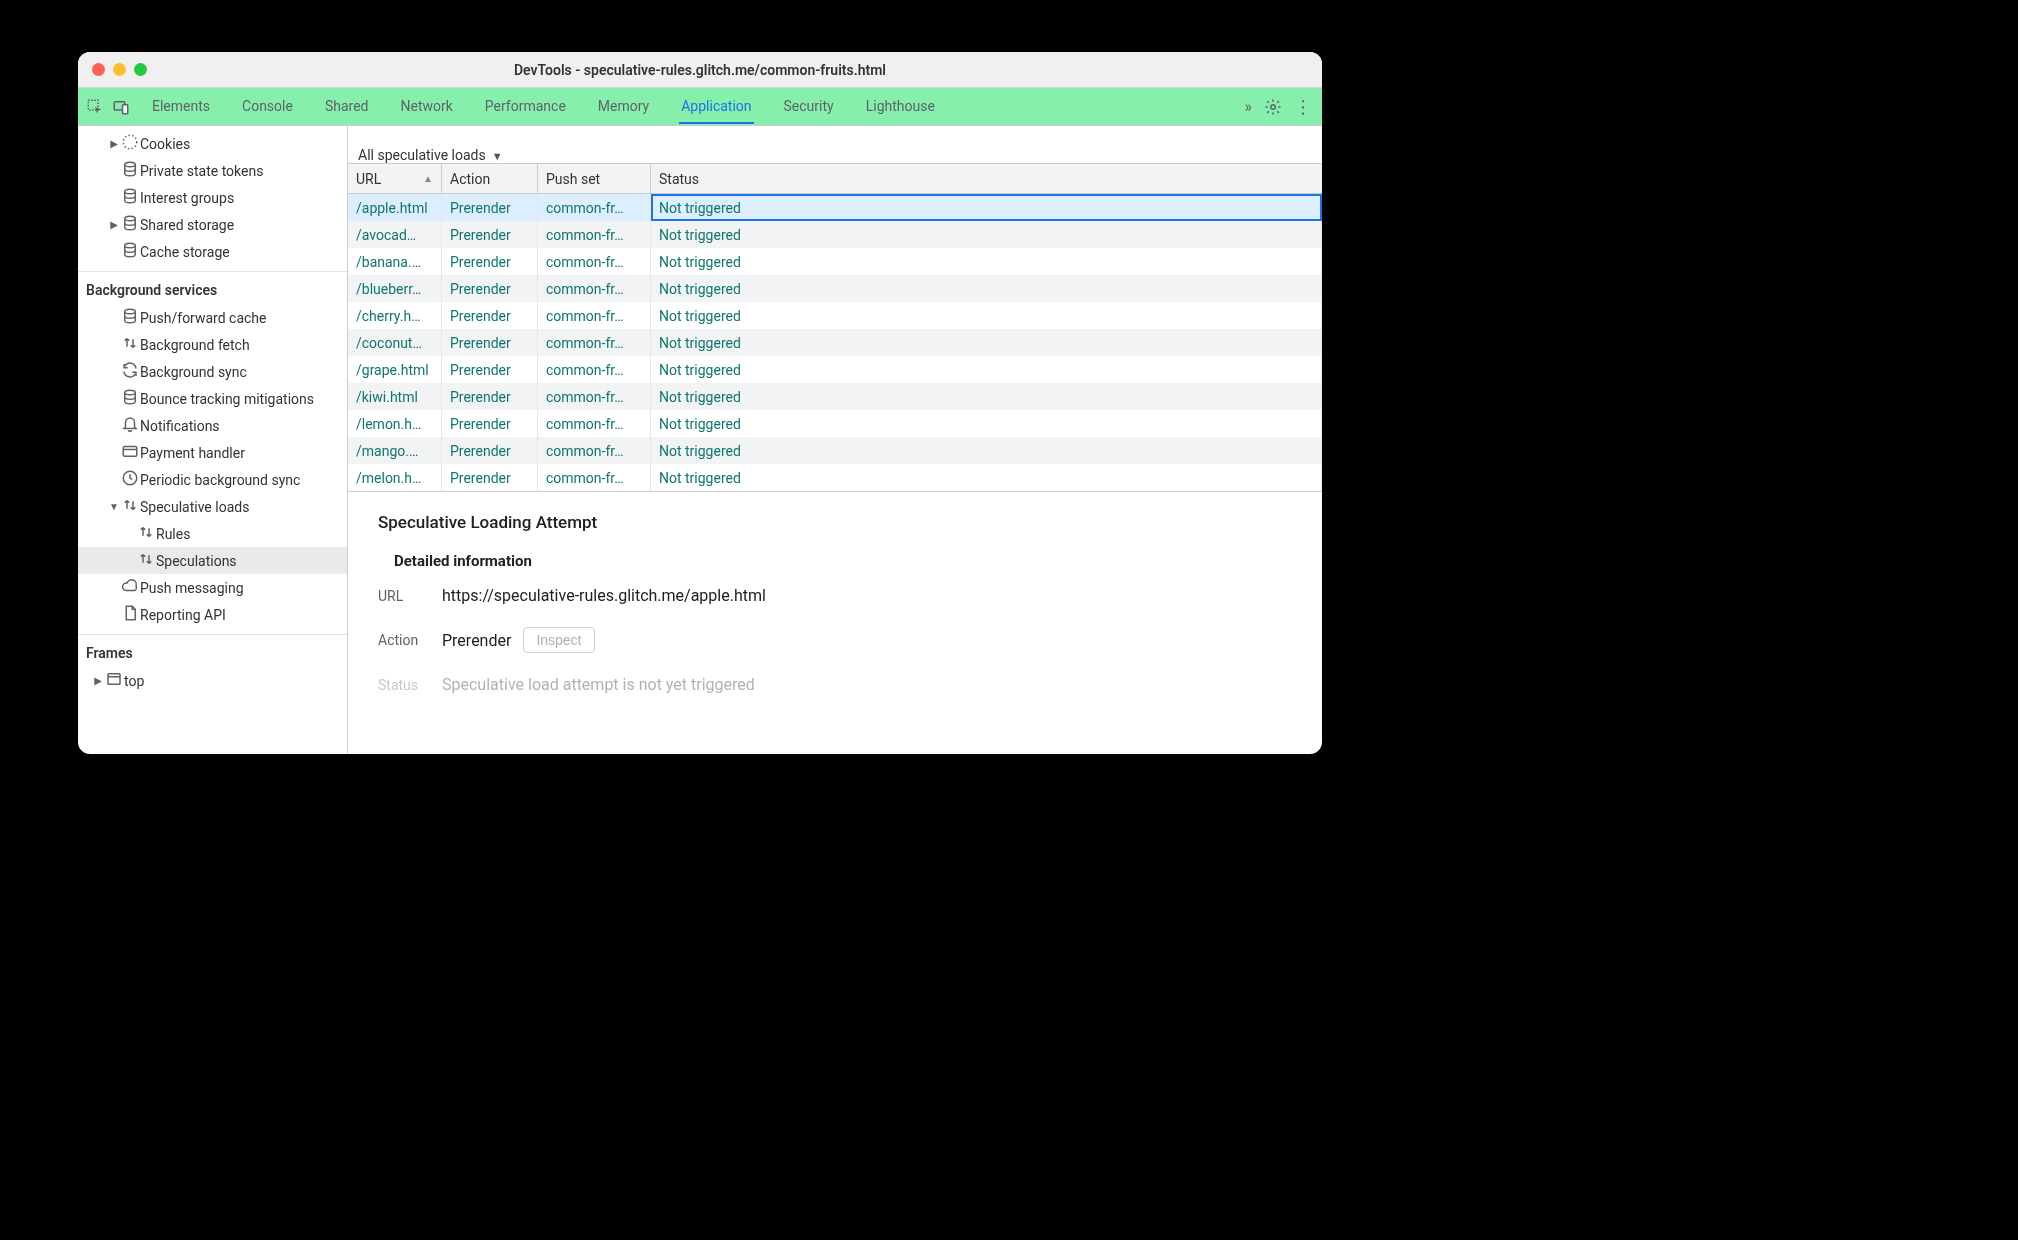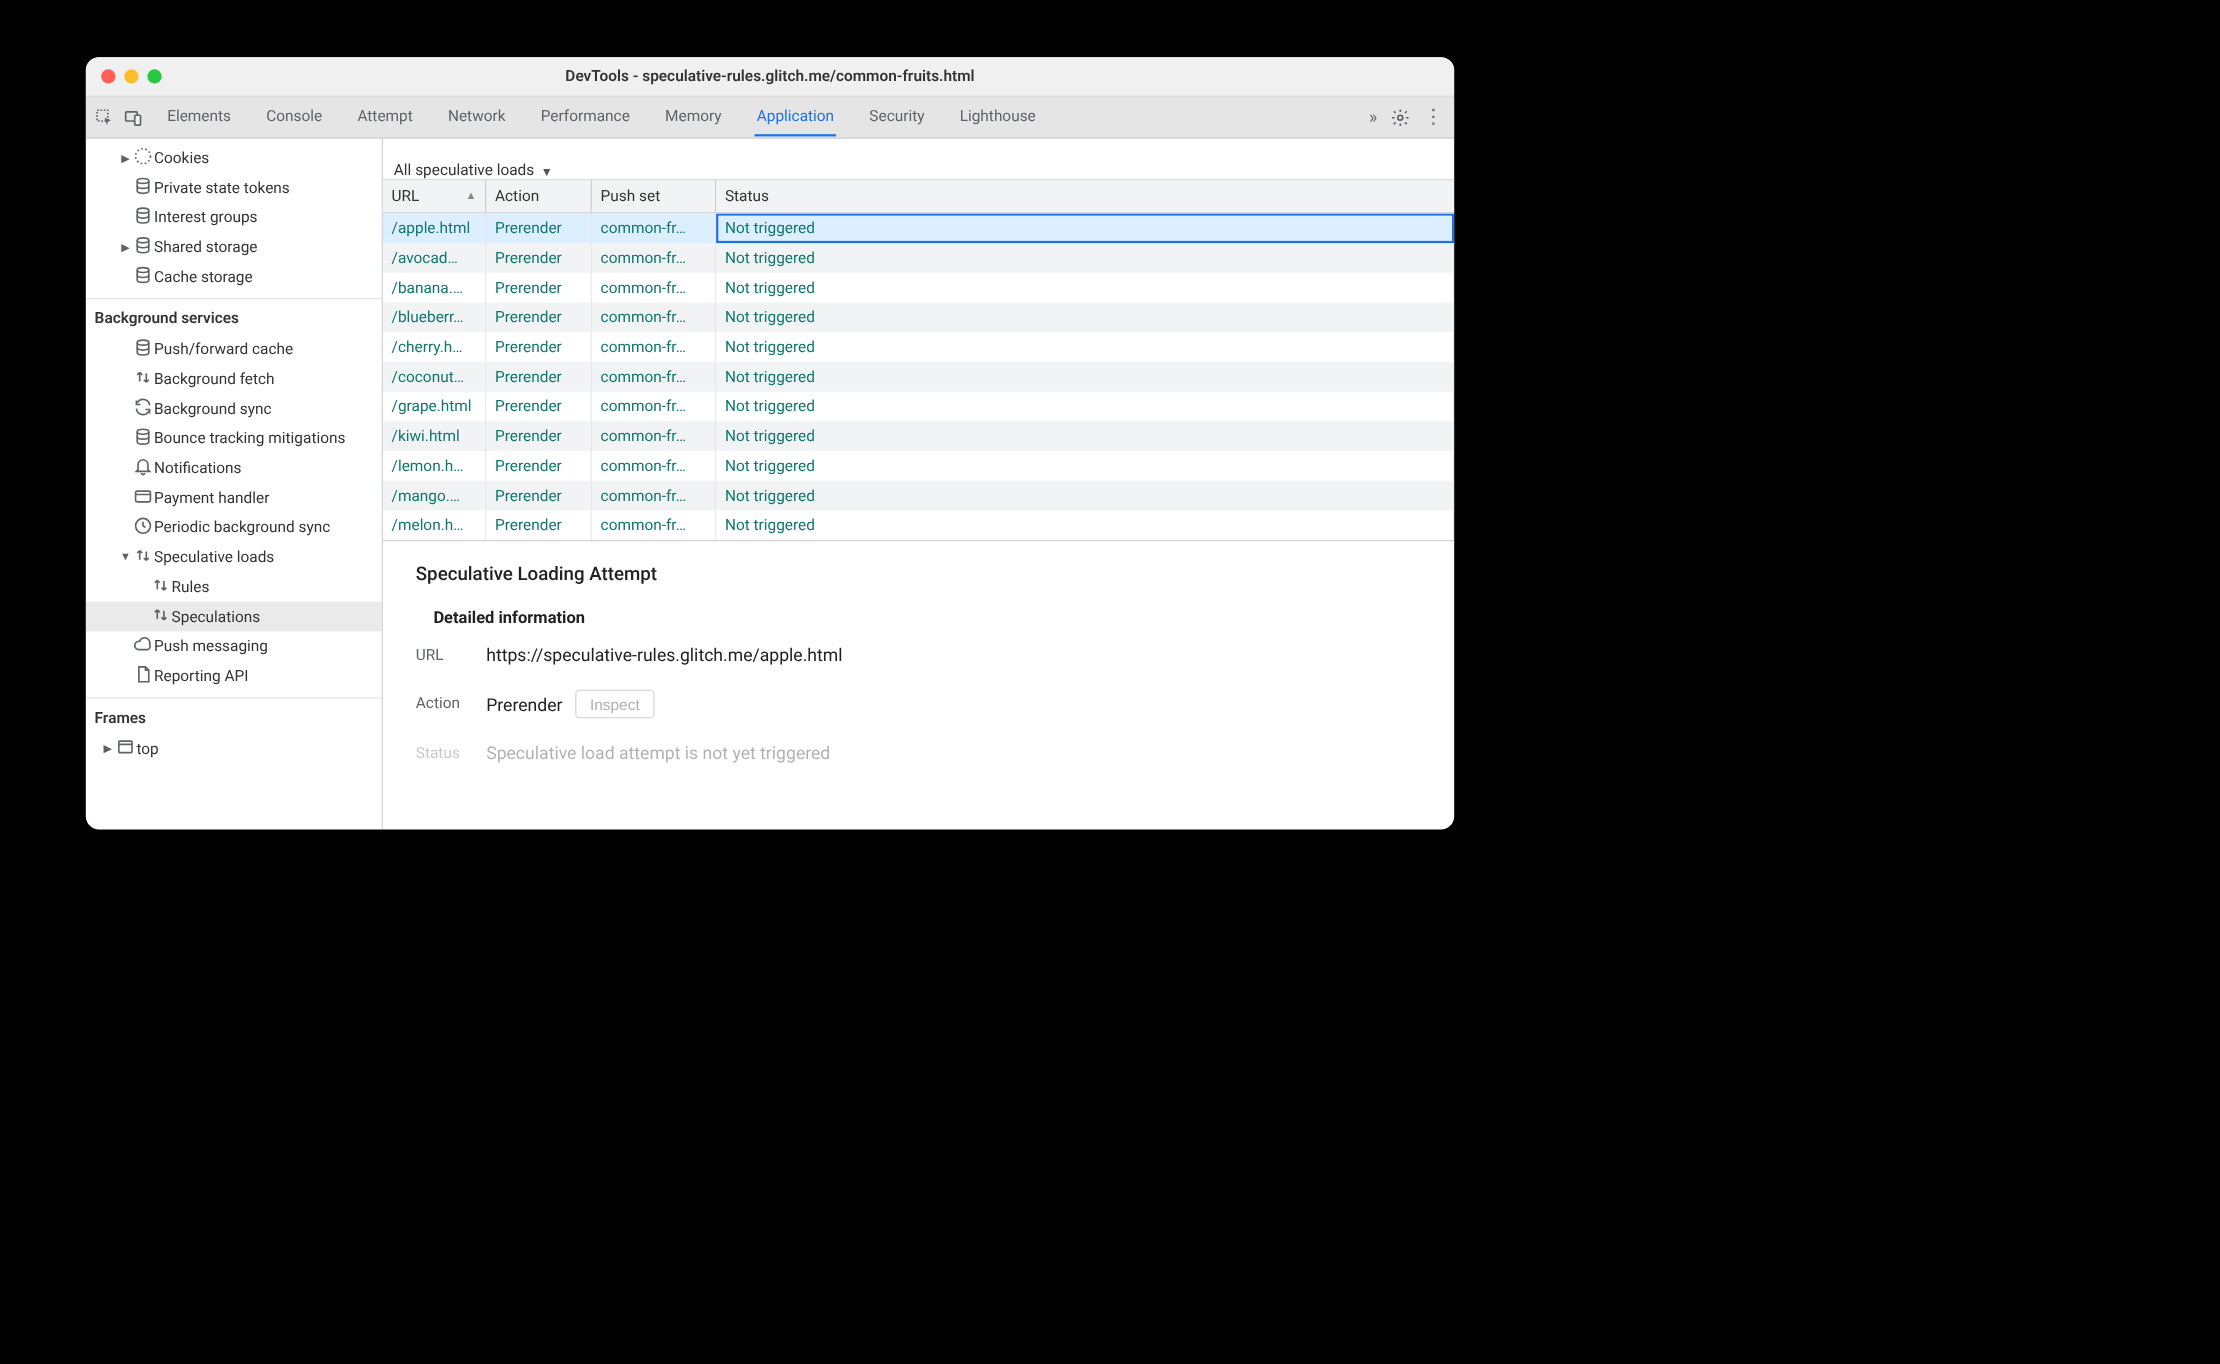--- a/index.html
+++ b/index.html
@@ -43,21 +43,21 @@
   .traffic .min     { background: #febc2e; }
   .traffic .max     { background: #28c840; }
   .title {
     position: absolute;
     left: 0; right: 0; text-align: center;
     font-size: 14px; font-weight: 600; color: #333;
     pointer-events: none;
   }
   .tabbar {
     height: 38px;
-    background: #e5e5e5;
+    background: #86efac;
     border-bottom: 1px solid #cacdd1;
     display: flex;
     align-items: center;
     padding: 0 10px 0 8px;
   }
   .tabbar .lefticons { display: flex; gap: 8px; margin-right: 20px; }
   .tabbar svg { display: block; }
   .tabs { display: flex; gap: 28px; flex: 1; }
   .tab {
     font-size: 14px; color: #5f6368; cursor: pointer;
@@ -171,21 +171,21 @@
       <span>
         <svg class="ic" viewBox="0 0 24 24" fill="none" stroke="#5f6368" stroke-width="2">
           <rect x="3" y="5" width="14" height="11" rx="1"></rect>
           <rect x="14" y="9" width="7" height="12" rx="1" fill="#f1f3f4"></rect>
         </svg>
       </span>
     </div>
     <div class="tabs" id="tabs">
         <span class="tab">Elements</span>
         <span class="tab">Console</span>
-        <span class="tab">Attempt</span>
+        <span class="tab">Shared</span>
         <span class="tab">Network</span>
         <span class="tab">Performance</span>
         <span class="tab">Memory</span>
         <span class="tab active">Application</span>
         <span class="tab">Security</span>
         <span class="tab">Lighthouse</span>
       </div>
     <span style="color:#5f6368;font-size:16px;">»</span>
     <div class="righticons">
       <span>

